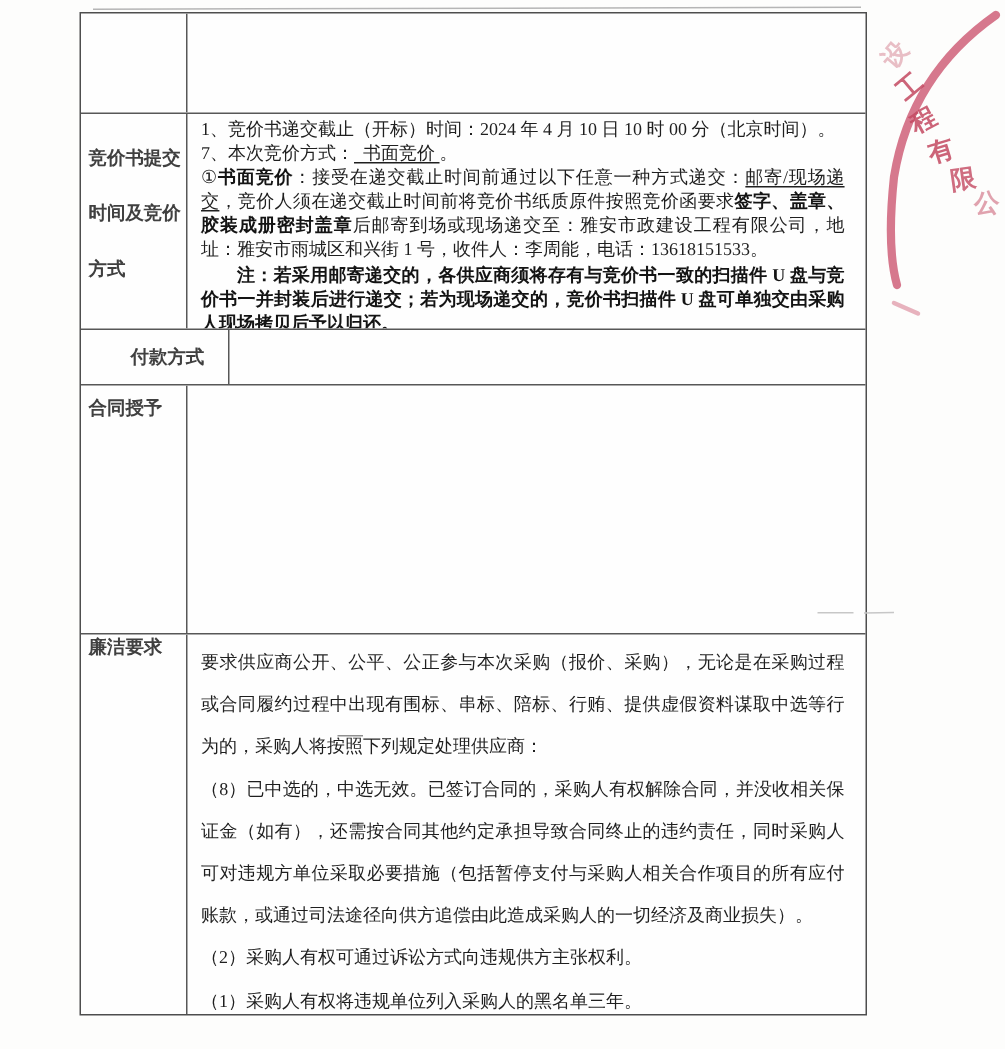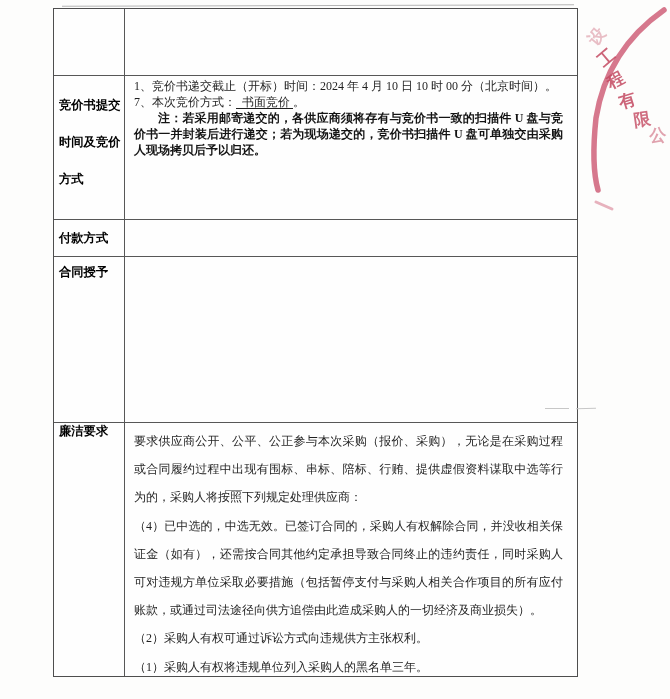--- a/index.html
+++ b/index.html
@@ -16,28 +16,28 @@
   .scan-topline{position:absolute;left:62px;top:5px;width:512px;height:1px;background:#b5b5b5;transform:rotate(-0.15deg);}
   .trow{display:flex;overflow:hidden;}
   .trow + .trow{border-top:1px solid #575757;}
   .r1{height:66px;}
   .r2{height:144px;}
   .r3{height:37px;}
   .r4{height:166px;}
   .r5{height:254px;}
   .label-cell{
     width:71px;flex:none;border-right:1px solid #575757;
-    padding-left:5px;font-weight:bold;font-size:12.3px;color:#000000;overflow:hidden;
+    padding-left:5px;font-weight:bold;font-size:12.3px;color:#404040;overflow:hidden;
   }
   .content-cell{
     flex:1;padding:0 14px 0 9px;font-size:12px;text-align:justify;overflow:hidden;
   }
   .r2 .label-cell{padding-top:11px;line-height:37px;}
   .r2 .content-cell{padding-top:2px;line-height:16.1px;}
-  .r3 .label-cell{display:flex;align-items:center;}
+  .r3 .label-cell{display:flex;align-items:center;margin-left:28px;}
   .r3 .content-cell{padding-top:2px;line-height:17.3px;}
   .r4 .label-cell{padding-top:7px;line-height:16px;}
   .r4 .content-cell{padding-top:3px;line-height:28.2px;}
   .r5 .label-cell{display:flex;align-items:flex-start;}
   .r5 .content-cell{padding-top:4px;line-height:28.2px;}
   .para{white-space:pre-wrap;}
   .para.indent{text-indent:2em;}
   .seg-b{font-weight:bold;color:#141414;}
   .seg-u{text-decoration:underline;text-underline-offset:2px;}
   .label-line{white-space:nowrap;}
@@ -63,20 +63,21 @@
 
     <div class="trow r2">
       <div class="label-cell">
           <div class="label-line">竞价书提交</div>
           <div class="label-line">时间及竞价</div>
           <div class="label-line">方式</div>
         </div>
       <div class="content-cell">
           <div class="para"><span>1、竞价书递交截止（开标）时间：2024 年 4 月 10 日 10 时 00 分（北京时间）。</span></div>
           <div class="para"><span>7、本次竞价方式：</span><span class="seg-u">  书面竞价 </span><span>。</span></div>
+          <div class="para"><span>①</span><span class="seg-b">书面竞价</span><span>：接受在递交截止时间前通过以下任意一种方式递交：</span><span class="seg-u">邮寄/现场递交</span><span>，竞价人须在递交截止时间前将竞价书纸质原件按照竞价函要求</span><span class="seg-b">签字、盖章、胶装成册密封盖章</span><span>后邮寄到场或现场递交至：雅安市政建设工程有限公司，地址：雅安市雨城区和兴街 1 号，收件人：李周能，电话：13618151533。</span></div>
           <div class="para indent"><span class="seg-b">注：若采用邮寄递交的，各供应商须将存有与竞价书一致的扫描件 U 盘与竞价书一并封装后进行递交；若为现场递交的，竞价书扫描件 U 盘可单独交由采购人现场拷贝后予以归还。</span></div>
         </div>
     </div>
 
     <div class="trow r3">
       <div class="label-cell">
           <div class="label-line">付款方式</div>
         </div>
     </div>
 
@@ -85,21 +86,21 @@
           <div class="label-line">合同授予</div>
         </div>
     </div>
 
     <div class="trow r5">
       <div class="label-cell">
           <div class="label-line">廉洁要求</div>
         </div>
       <div class="content-cell">
           <div class="para"><span>要求供应商公开、公平、公正参与本次采购（报价、采购），无论是在采购过程或合同履约过程中出现有围标、串标、陪标、行贿、提供虚假资料谋取中选等行为的，采购人将按照下列规定处理供应商：</span></div>
-          <div class="para"><span>（4）已中选的，中选无效。已签订合同的，采购人有权解除合同，并没收相关保证金（如有），还需按合同其他约定承担导致合同终止的违约责任，同时采购人可对违规方单位采取必要措施（包括暂停支付与采购人相关合作项目的所有应付账款，或通过司法途径向供方追偿由此造成采购人的一切经济及商业损失）。</span></div>
+          <div class="para"><span>（8）已中选的，中选无效。已签订合同的，采购人有权解除合同，并没收相关保证金（如有），还需按合同其他约定承担导致合同终止的违约责任，同时采购人可对违规方单位采取必要措施（包括暂停支付与采购人相关合作项目的所有应付账款，或通过司法途径向供方追偿由此造成采购人的一切经济及商业损失）。</span></div>
           <div class="para"><span>（2）采购人有权可通过诉讼方式向违规供方主张权利。</span></div>
           <div class="para"><span>（1）采购人有权将违规单位列入采购人的黑名单三年。</span></div>
         </div>
     </div>
 
   </div>
 
   <svg class="seal-svg" viewBox="0 0 118 218" xmlns="http://www.w3.org/2000/svg">
     <g>
       <path d="M 112,10 Q 55,50 44,118 Q 39,165 46,190" fill="none" stroke="#cc5670" stroke-width="5.5" stroke-linecap="round" opacity="0.8"></path>

